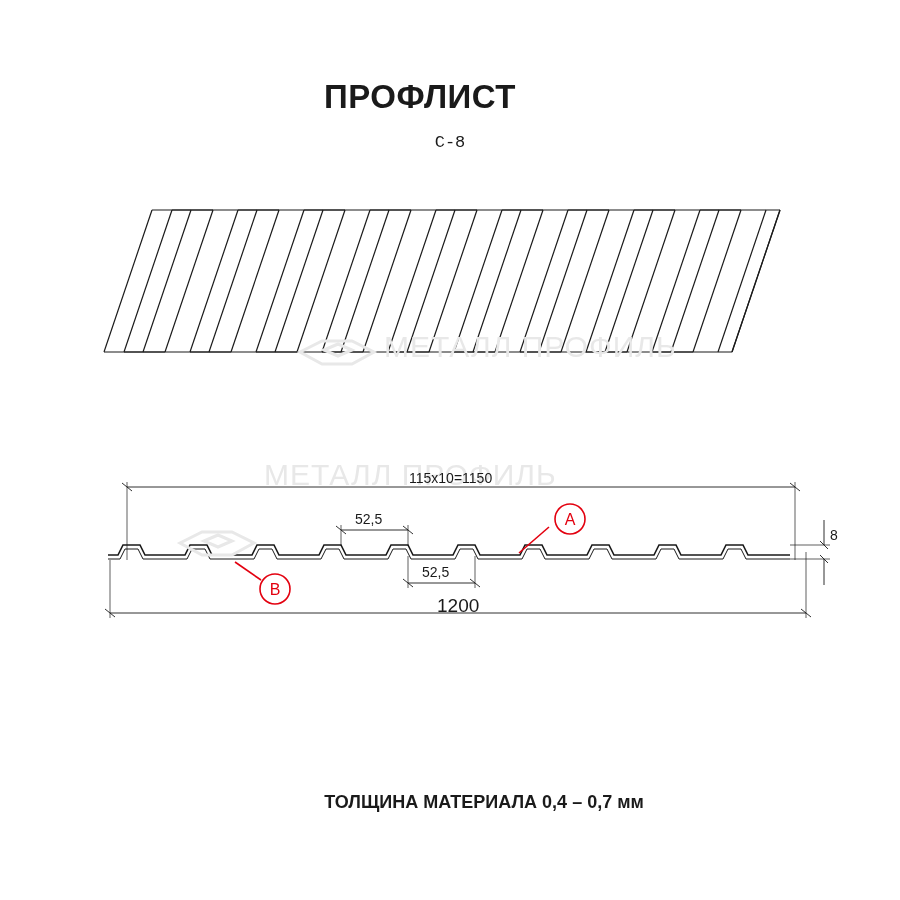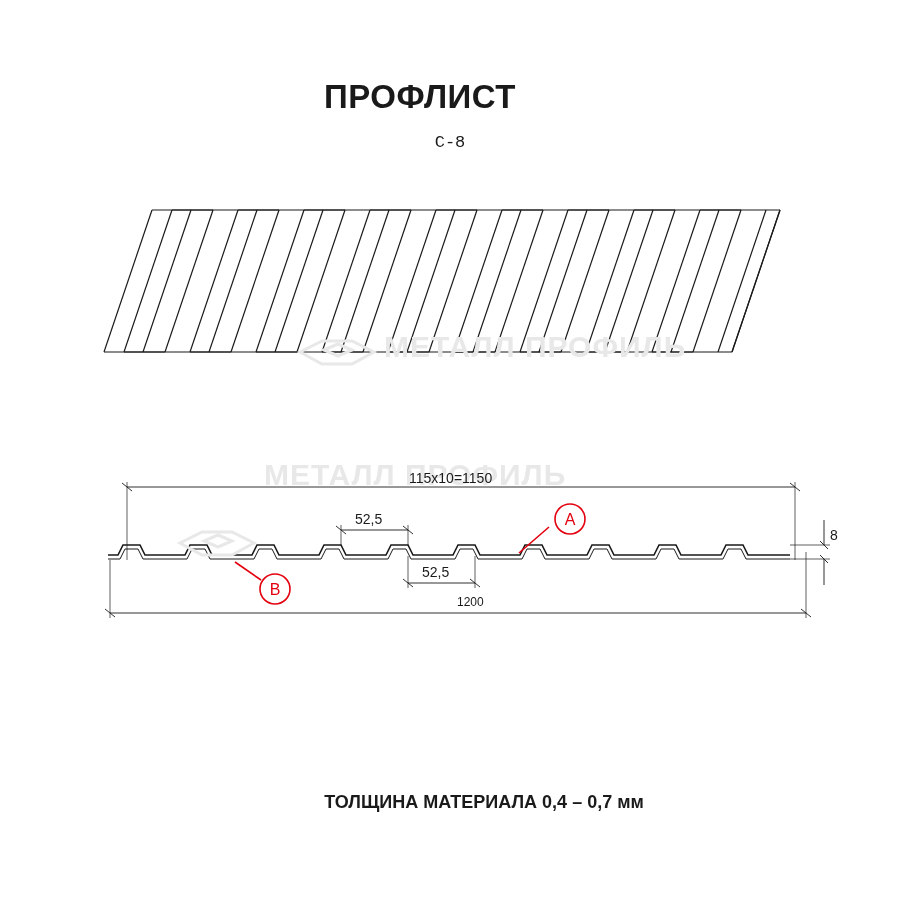--- a/index.html
+++ b/index.html
@@ -56,21 +56,21 @@
   .dim-label {
     position: absolute;
     font-size: 14px;
     color: #1a1a1a;
     white-space: nowrap;
   }
   .wm {
     position: absolute;
     color: #e8e8e8;
     font-size: 30px;
-    font-weight: bold;
+    font-weight: normal;
     letter-spacing: 1px;
     white-space: nowrap;
     user-select: none;
   }
   svg { display: block; }
 </style>
 </head>
 <body>
 
 <div class="title">ПРОФЛИСТ</div>
@@ -217,16 +217,16 @@
     <path d="M204 541 L218 535 L232 541 L218 547 Z"></path>
   </g>
 </svg>
 
 <div class="wm" style="left:384px; top:330px;">МЕТАЛЛ ПРОФИЛЬ</div>
 <div class="wm" style="left:264px; top:458px;">МЕТАЛЛ ПРОФИЛЬ</div>
 
 <div class="dim-label" style="left:409px; top:470px;">115х10=1150</div>
 <div class="dim-label" style="left:355px; top:511px;">52,5</div>
 <div class="dim-label" style="left:422px; top:564px;">52,5</div>
-<div class="dim-label" style="left:437px; top:595px; font-size:12px;margin-left:20px;">1200</div>
+<div class="dim-label" style="left:437px; top:595px; font-size:19px;">1200</div>
 <div class="dim-label" style="left:830px; top:527px;">8</div>
 
 <div class="footer">ТОЛЩИНА МАТЕРИАЛА 0,4 – 0,7 мм</div>
 
 </body></html>

